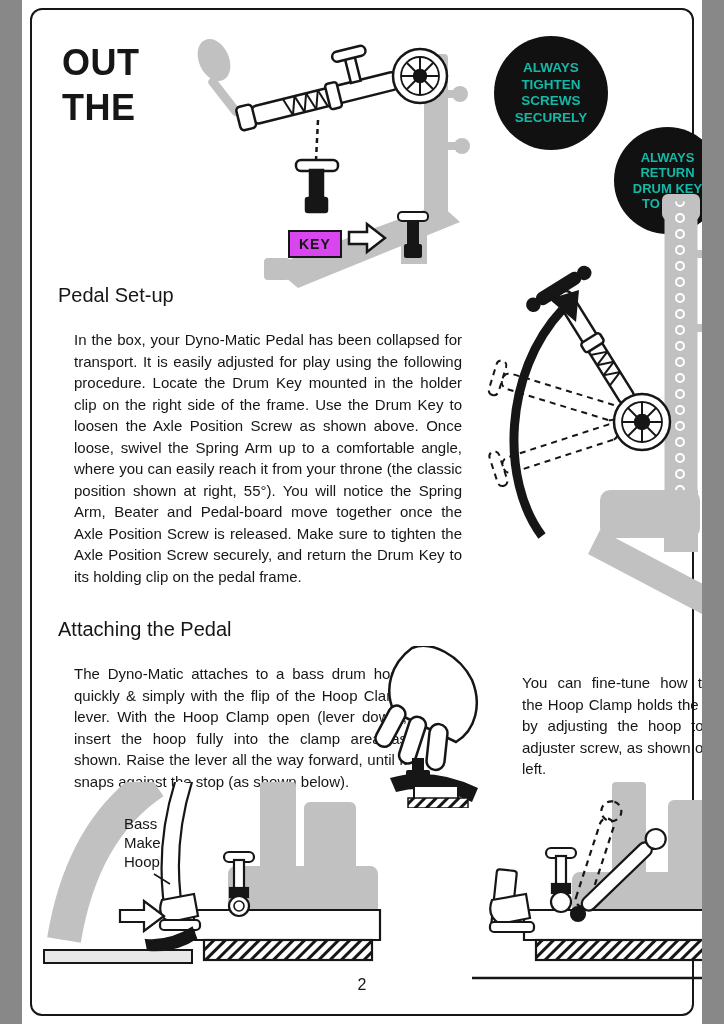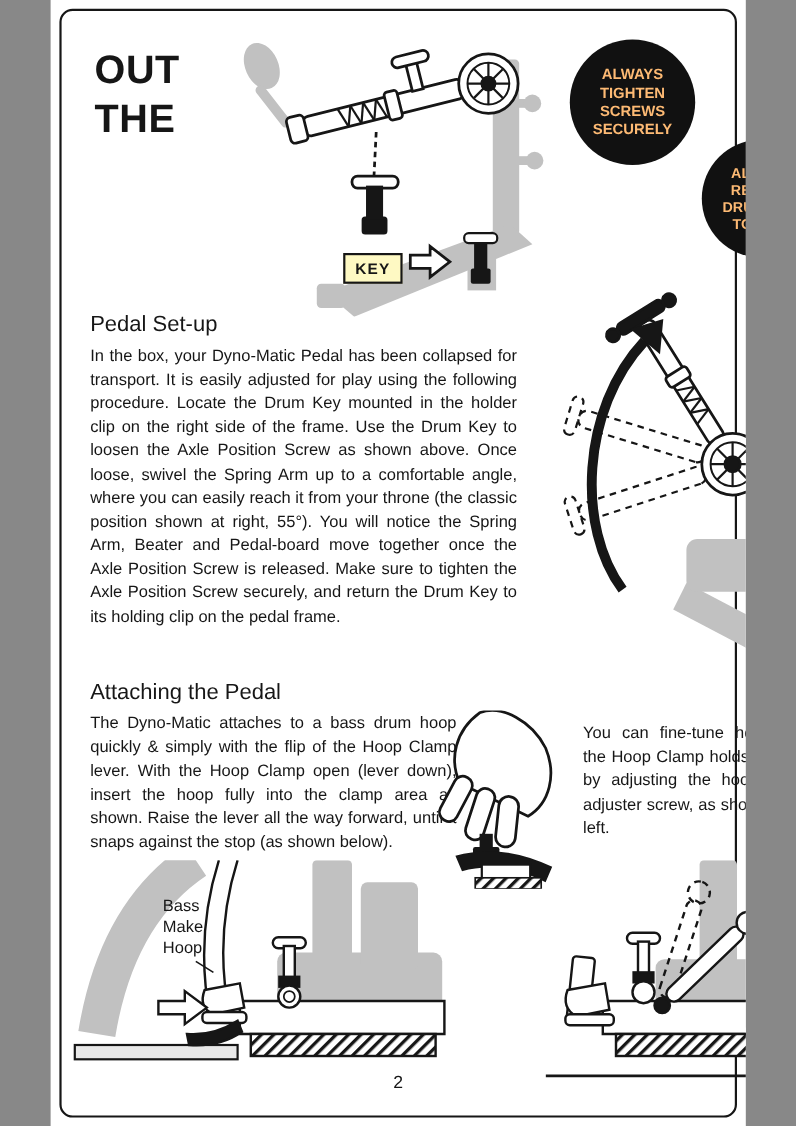--- a/index.html
+++ b/index.html
@@ -1,52 +1,52 @@
 <!DOCTYPE html>
 <html><head>
 <meta charset="utf-8">
 <style>
   * { box-sizing: border-box; }
   html,body { margin:0; padding:0; background:#888; }
   .page {
-    position:relative; width:632px; height:1024px; margin:0 auto;
+    position:relative; width:680px; height:1024px; margin:0 auto;
     background:#ffffff; overflow:hidden;
     font-family:"Liberation Sans", sans-serif; color:#161616;
   }
   .page-border {
     position:absolute; left:8px; top:8px; right:8px; bottom:8px;
     border:2.5px solid #161616; border-radius:12px; pointer-events:none;
   }
   .box-title {
     position:absolute; left:40px; top:40px; margin:0;
     font-size:36px; font-weight:700; line-height:45px; letter-spacing:0.5px;
   }
   .box-title span { display:block; }
   .badge {
-    position:absolute; background:#111111; color:#fdba74; border-radius:50%;
+    position:absolute; background:#111111; color:#14b8a6; border-radius:50%;
     display:flex; flex-direction:column; align-items:center; justify-content:center;
     text-align:center; font-weight:700;
   }
   .badge span { display:block; }
   .badge1 { left:472px; top:36px;  width:114px; height:114px; font-size:13.5px; line-height:16.5px; }
   .badge2 { left:592px; top:127px; width:107px; height:107px; font-size:13px;   line-height:15.5px; }
   .il { position:absolute; }
   .key-callout {
     position:absolute; left:266px; top:208px;
     display:flex; align-items:center; gap:5px;
   }
   .key-box {
     border:2.5px solid #161616; padding:4px 9px;
-    font-weight:700; font-size:14px; letter-spacing:1px; background:#fef9c3;margin-top:12px;
+    font-weight:700; font-size:14px; letter-spacing:1px; background:#d946ef;margin-top:12px;
   }
   h2.section-title { position:absolute; margin:0; font-size:20px; font-weight:400; }
   #pedal-setup-title { left:36px; top:284px; }
   #attaching-title   { left:36px; top:618px; }
   p.body {
-    position:absolute; margin:0; font-size:15px; line-height:21.5px;
+    position:absolute; margin:16px; font-size:15px; line-height:21.5px;
     text-align:justify;
   }
   #pedal-setup-body { left:36px; top:313px; width:388px; }
   #attaching-body   { left:36px; top:647px; width:333px; }
   #side-note        { left:484px; top:656px; width:215px; }
   .hoop-label {
     position:absolute; left:102px; top:814px;
     font-size:15px; line-height:19px; font-weight:400;
   }
   .hoop-label span { display:block; }

